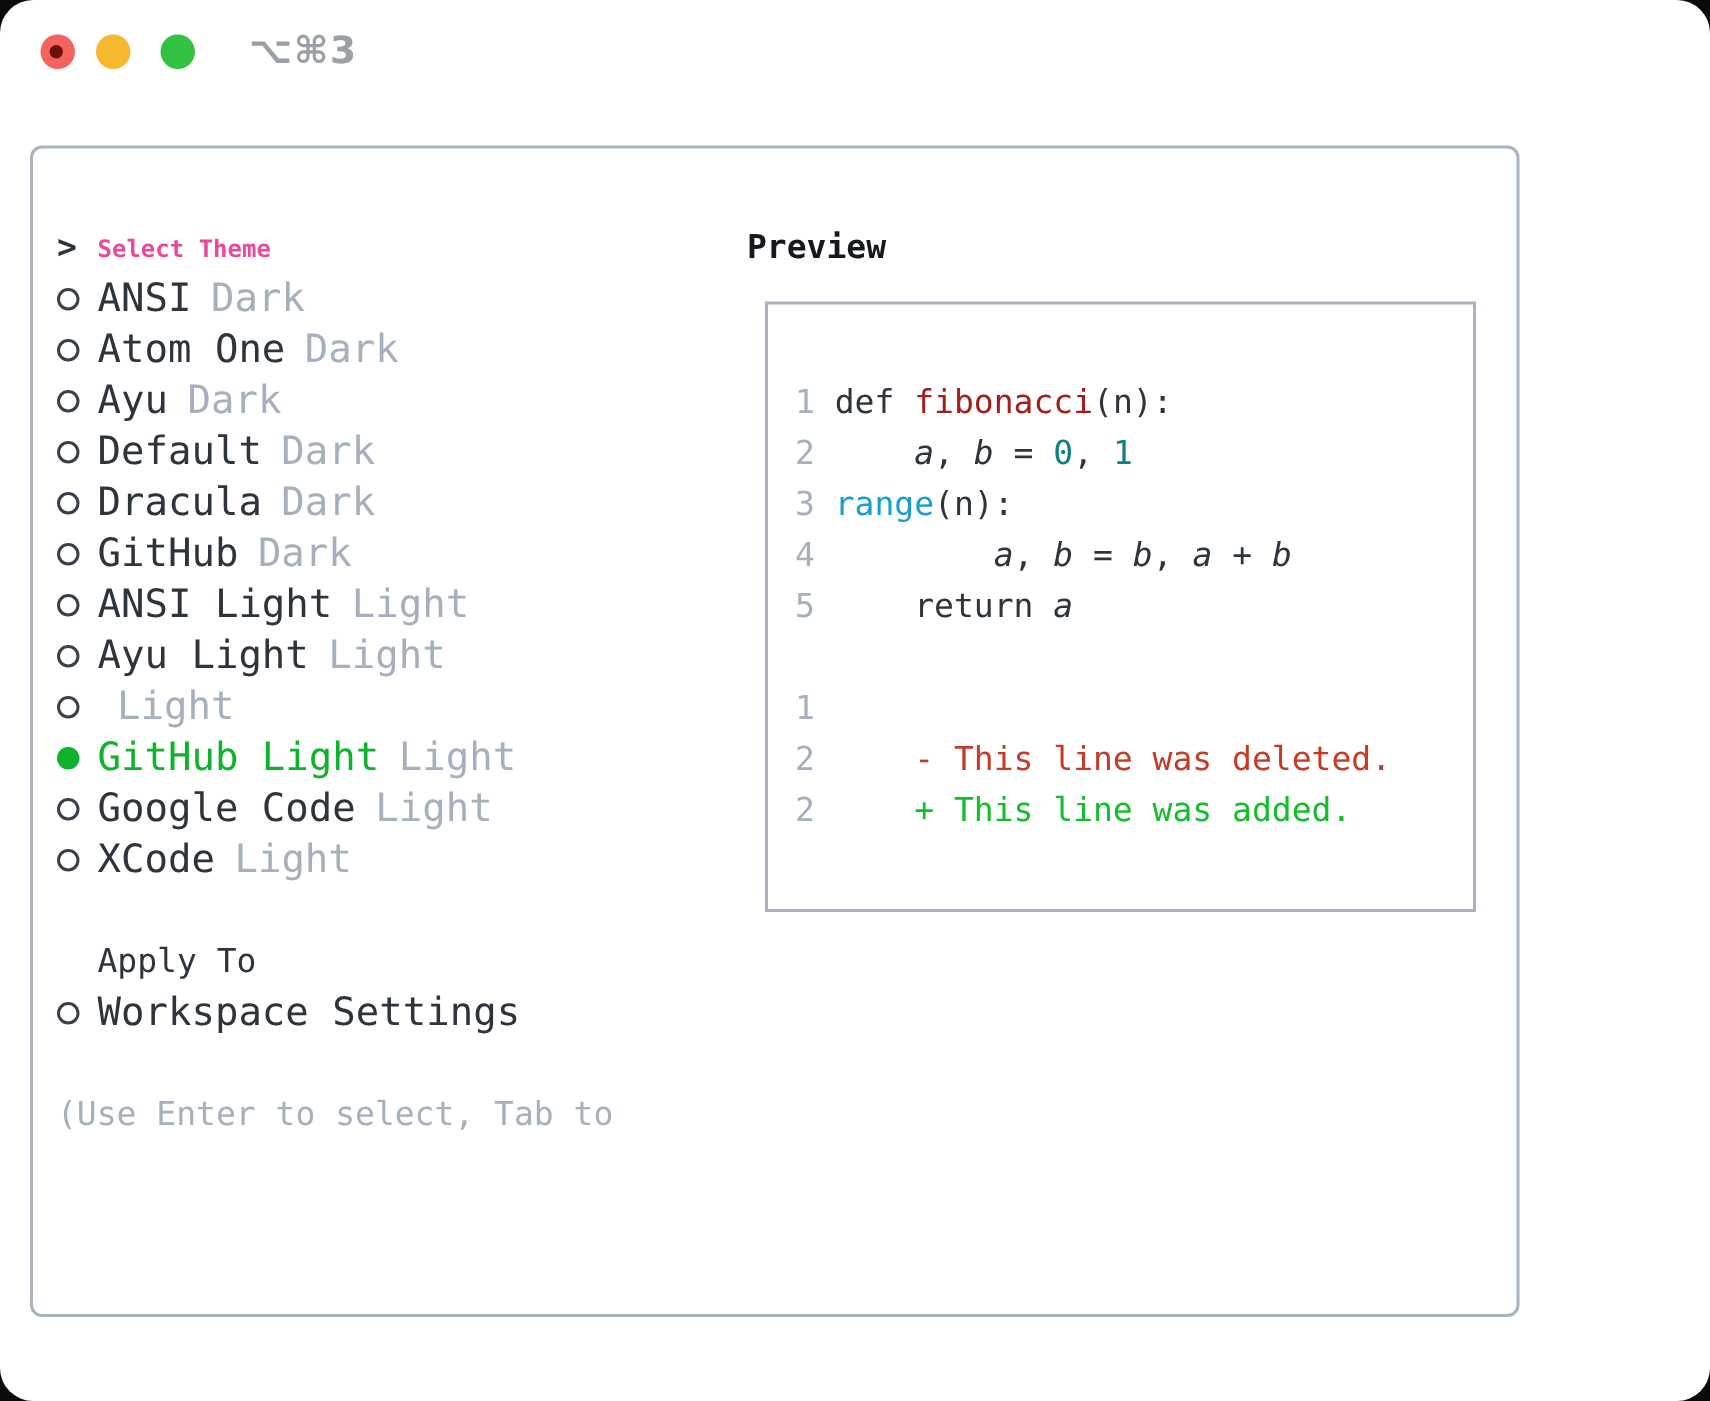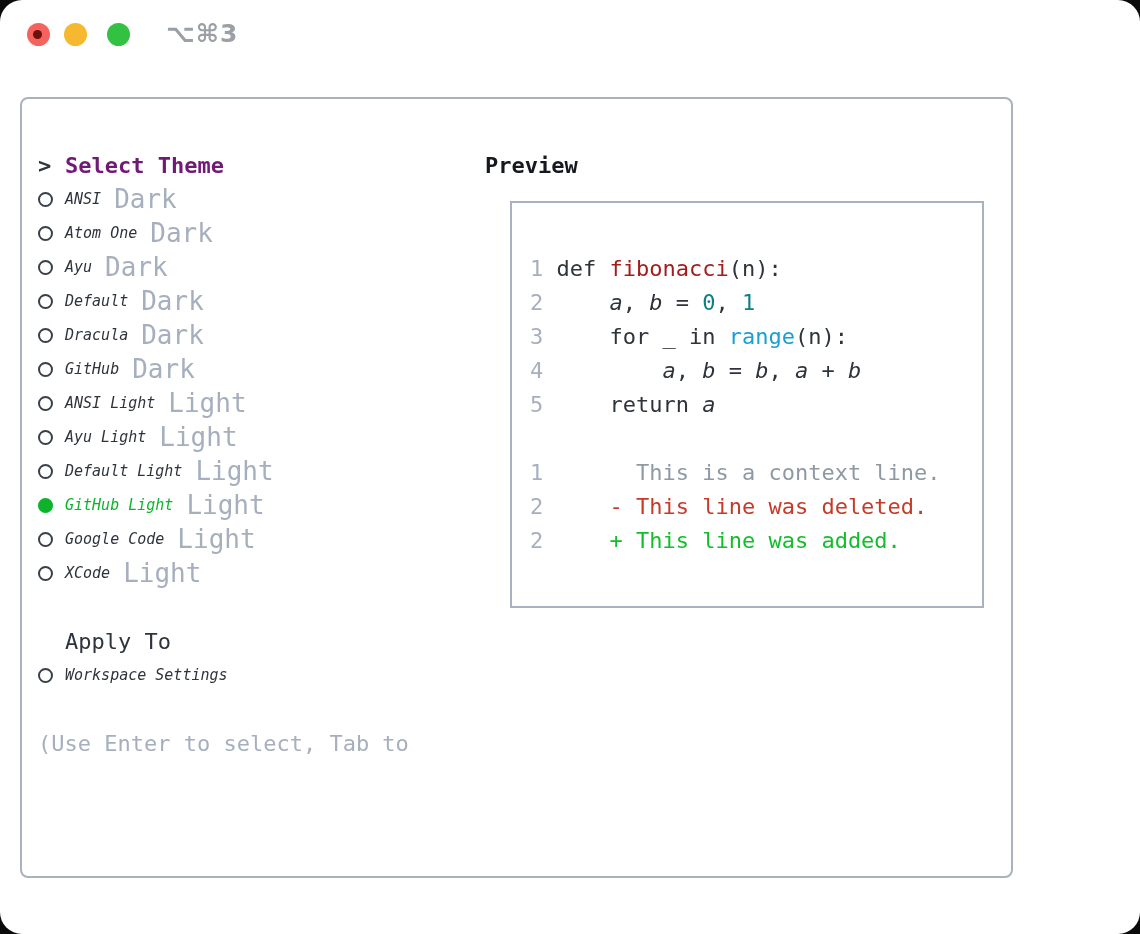--- a/index.html
+++ b/index.html
@@ -29,35 +29,35 @@
   .panel {
     position: absolute; left: 20px; top: 97px; width: 993px; height: 781px;
     border: 2px solid var(--border-gray, #a9b2bf); border-radius: 8px; background: #fff;
   }
 
   
   .left-col { position: absolute; left: 16px; top: 49px; }
   .row { display: flex; align-items: center; height: 34px; white-space: pre; }
   .marker { display: inline-block; width: 27px; flex: 0 0 27px; }
   .cursor { font-size: 22px; font-weight: 700; color: var(--text-dark, #2e343c); }
-  .hdr { font-size: 22px; font-weight: 700; color: #701a75; text-align: right; }
+  .hdr { font-size: 16px; font-weight: 700; color: #ec4899; text-align: right; }
   .subhdr { font-size: 22px; color: var(--text-dark, #2e343c); }
   .radio {
     width: 15px; height: 15px; flex: 0 0 15px; margin-right: 12px; border-radius: 50%;
     border: 2px solid #39404a; background: transparent;
   }
   .radio.on { border-color: var(--green-accent, #0eb32c); background: var(--green-accent, #0eb32c); }
-  .name { font-size: 15px; color: var(--text-dark, #2e343c); font-style: italic; }
+  .name { font-size: 26px; color: var(--text-dark, #2e343c); }
   .name.sel { color: var(--green-accent, #0eb32c); }
   .tag { font-size: 26px; color: var(--muted-gray, #a6afbd); margin-left: 13px; }
   .help { font-size: 22px; color: var(--muted-gray, #a6afbd); text-align: right; }
 
   
   .preview-title {
-    position: absolute; left: 463px; top: 49px; height: 34px;
+    position: absolute; left: 476px; top: 49px; height: 34px;
     display: flex; align-items: center;
     font-size: 22px; font-weight: 700; color: #15191f;
   }
   .preview-box {
     position: absolute; left: 488px; top: 102px; width: 474px; height: 407px;
     border: 2px solid var(--border-gray, #a9b2bf); background: #fff;
     padding: 48px 0 0 18px; overflow: hidden;
   }
   .cline { display: flex; align-items: center; height: 34px; white-space: pre; font-size: 22px; }
   .ln { color: var(--muted-gray, #a6afbd); margin-right: 1ch; }
@@ -128,21 +128,20 @@
         <span class="name">ANSI Light</span>
         <span class="tag">Light</span>
       </div>
       <div class="row">
         <span class="radio"></span>
         <span class="name">Ayu Light</span>
         <span class="tag">Light</span>
       </div>
       <div class="row">
         <span class="radio"></span>
-        <span class="name">Default Light</span>
         <span class="tag">Light</span>
       </div>
       <div class="row">
         <span class="radio on"></span>
         <span class="name sel">GitHub Light</span>
         <span class="tag">Light</span>
       </div>
       <div class="row">
         <span class="radio"></span>
         <span class="name">Google Code</span>
@@ -190,21 +189,20 @@
         <span class="tok-p">, </span>
         <span class="tok-v">b</span>
         <span class="tok-p"> = </span>
         <span class="tok-n">0</span>
         <span class="tok-p">, </span>
         <span class="tok-n">1</span>
       </div>
 
       <div class="cline">
         <span class="ln">3</span>
-        <span class="tok-p">    for _ in </span>
         <span class="tok-b">range</span>
         <span class="tok-p">(n):</span>
       </div>
 
       <div class="cline">
         <span class="ln">4</span>
         <span class="tok-p">        </span>
         <span class="tok-v">a</span>
         <span class="tok-p">, </span>
         <span class="tok-v">b</span>
@@ -219,21 +217,20 @@
       <div class="cline">
         <span class="ln">5</span>
         <span class="tok-p">    return </span>
         <span class="tok-v">a</span>
       </div>
 
       <div class="cline"></div>
 
       <div class="cline">
         <span class="ln">1</span>
-        <span class="diff-ctx">      This is a context line.</span>
       </div>
       <div class="cline">
         <span class="ln">2</span>
         <span class="diff-del">    - This line was deleted.</span>
       </div>
       <div class="cline">
         <span class="ln">2</span>
         <span class="diff-add">    + This line was added.</span>
       </div>
 

